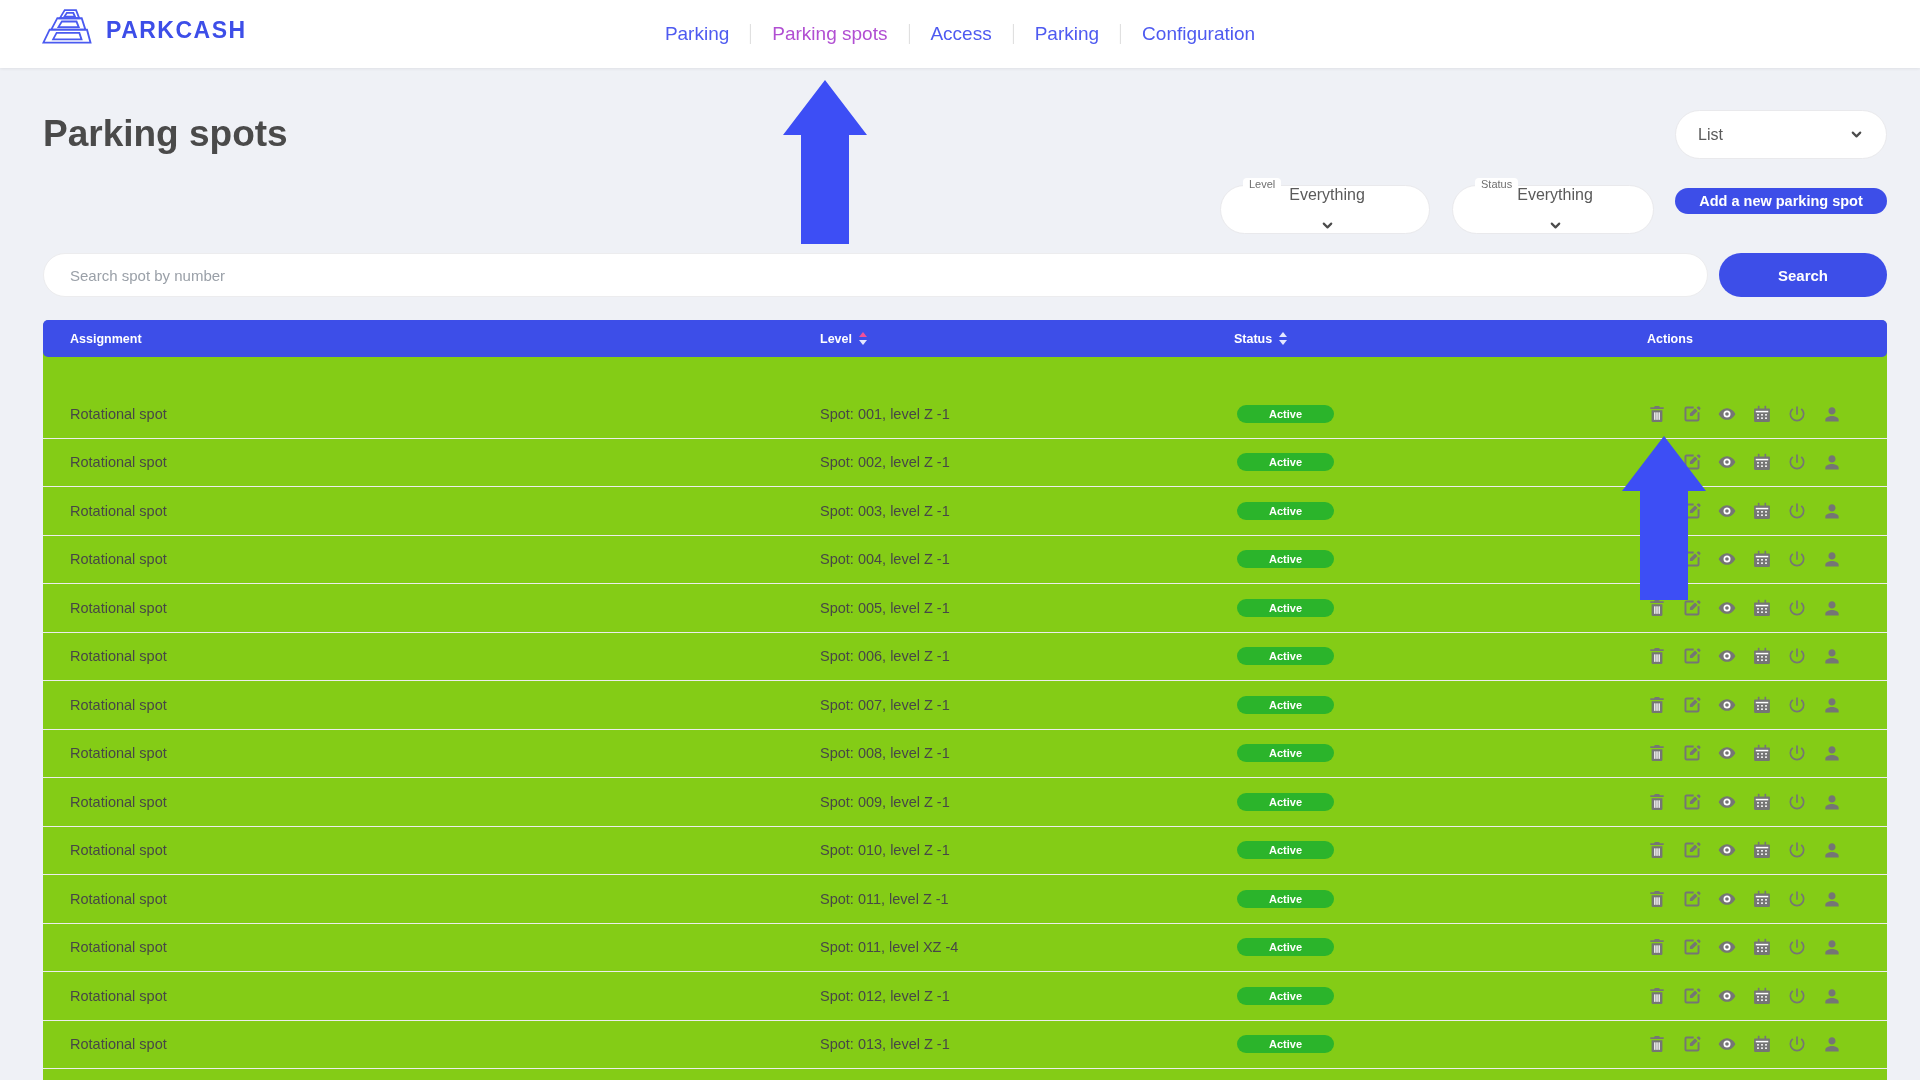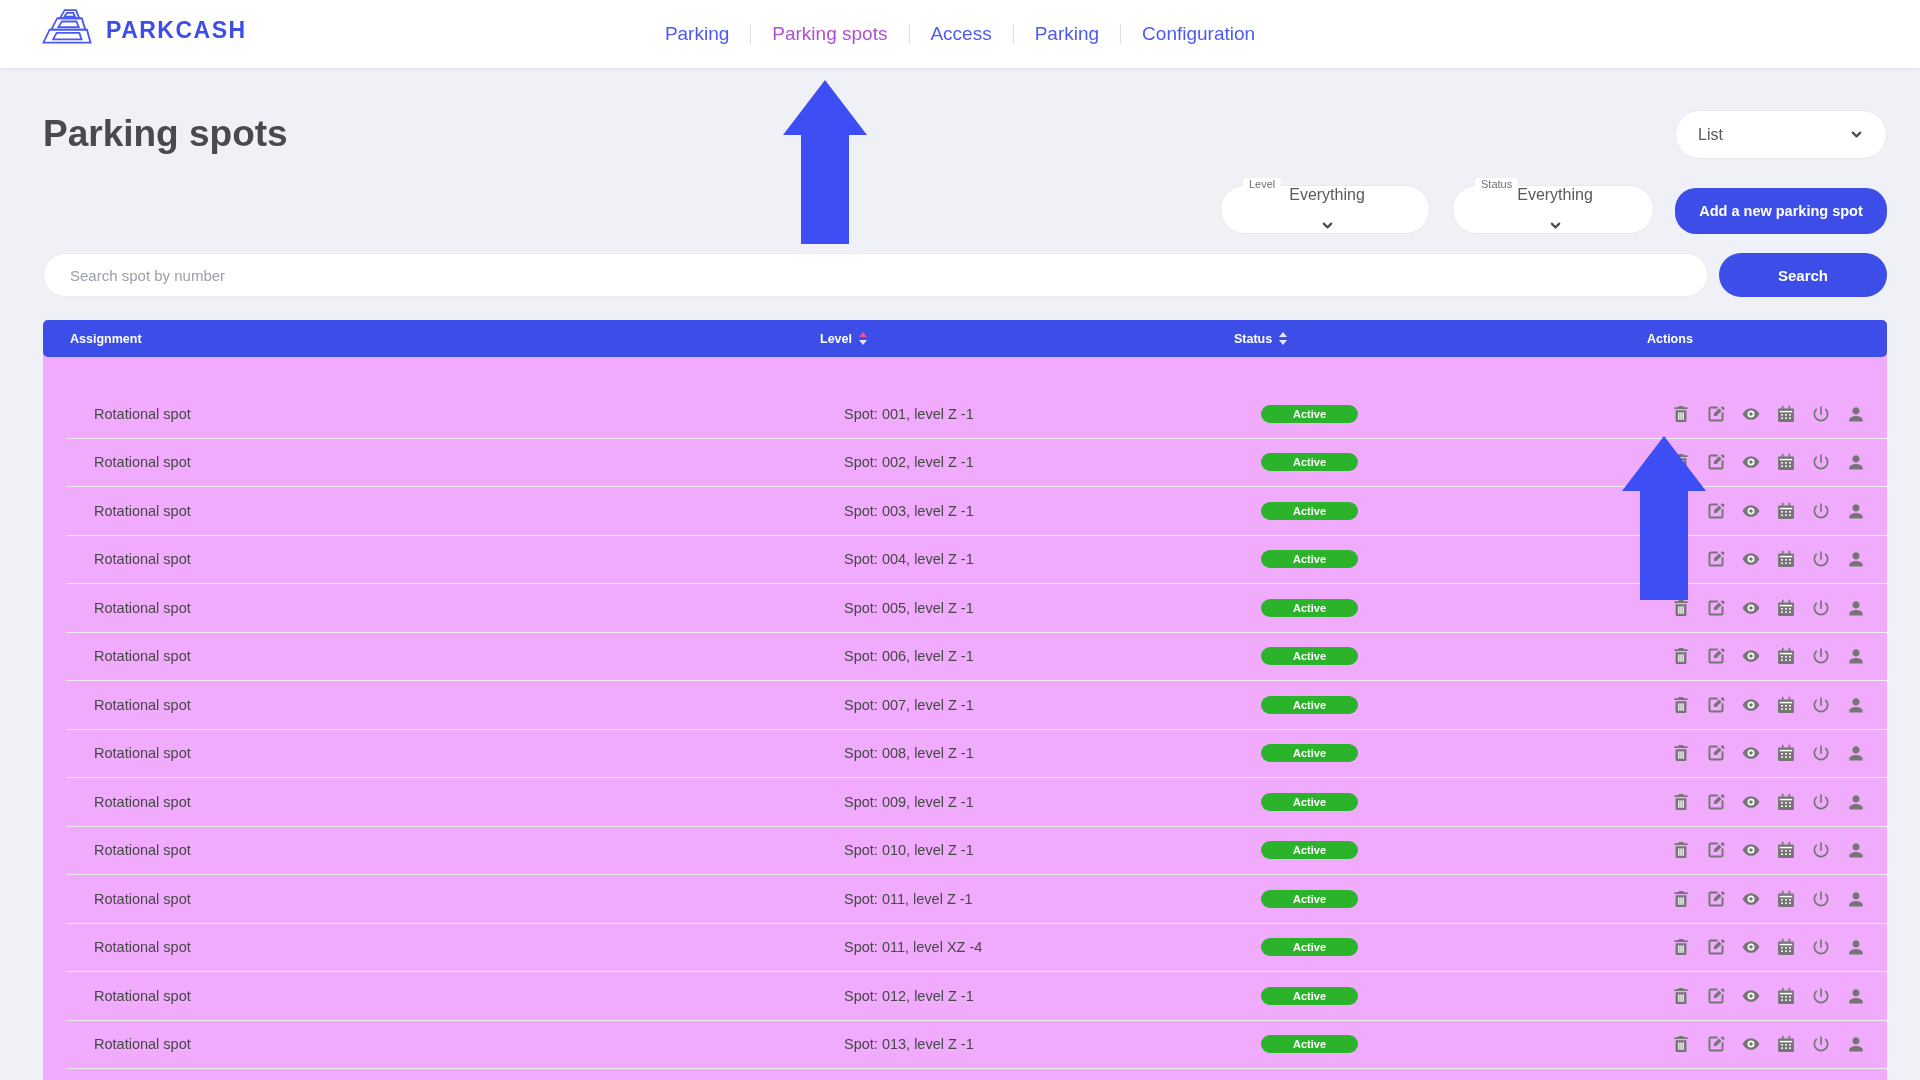--- a/index.html
+++ b/index.html
@@ -40,21 +40,21 @@
   .list-select { position:absolute; left:1675px; top:110px; width:212px; height:49px; padding:0 22px; }
   .outlined-select { position:absolute; top:185px; height:49px; padding:0 20px 0 24px;flex-direction:column; }
   .level-select { left:1220px; width:210px; }
   .status-select { left:1452px; width:202px; }
   .float-label {
     position:absolute; top:-8px; left:22px; font-size:11px; color:#6f6f6f;
     background:#fff; padding:0 6px; border-radius:4px;
   }
   .chev svg { display:block; }
   .add-btn {
-    position:absolute; left:1675px; top:188px; width:212px; height:46px; border-radius:21px;
+    position:absolute; left:1675px; top:188px; width:212px; height:26px; border-radius:21px;
     background:#3d4ee8; color:#fff; font-weight:bold; font-size:14.5px; border:none;
     display:flex; align-items:center; justify-content:center; cursor:pointer;
     font-family:"Liberation Sans", sans-serif;
   }
 
   
   .search-input {
     position:absolute; left:43px; top:253px; width:1665px; height:44px;
     border-radius:22px; border:1px solid #ececee; background:#fff; padding:0 26px;
     font-size:15px; color:#444; outline:none; font-family:"Liberation Sans", sans-serif;
@@ -63,33 +63,33 @@
   .search-btn {
     position:absolute; left:1719px; top:253px; width:168px; height:44px; border-radius:22px;
     background:#3d4ee8; color:#fff; font-weight:bold; font-size:15px; border:none;
     display:flex; align-items:center; justify-content:center; cursor:pointer;
     font-family:"Liberation Sans", sans-serif;
   }
 
   
   .table-wrap {
     position:absolute; left:43px; top:320px; width:1844px; height:760px;
-    background:#f0abfc; border-radius:6px 6px 0 0;
+    background:#84cc16; border-radius:6px 6px 0 0;
   }
   .grid-cols { display:grid; grid-template-columns:750px 414px 413px 1fr; align-items:center; }
   .thead {
     height:37px; background:#3d4ee8; border-radius:5px;
     color:#fff; font-size:12.5px; font-weight:bold;
   }
   .th { padding-left:27px; display:flex; align-items:center; gap:7px; }
   .sort { display:inline-flex; flex-direction:column; gap:3px; cursor:pointer; }
   .tri-up   { width:0; height:0; border-left:4px solid transparent; border-right:4px solid transparent; border-bottom:5px solid #e4e7ff; }
   .tri-down { width:0; height:0; border-left:4px solid transparent; border-right:4px solid transparent; border-top:5px solid #e4e7ff; }
   .tri-pink { border-bottom-color:#f0509a; }
-  .tbody { margin-top:33px;margin-left:24px; }
+  .tbody { margin-top:33px; }
   .row { height:48.5px; border-bottom:1px solid #ececec; font-size:14.5px; color:#474747; }
   .cell { padding-left:27px; }
   .badge {
     width:97px; height:18px; border-radius:10px; background:#2bb42b; color:#fff;
     font-size:11px; font-weight:bold; display:flex; align-items:center; justify-content:center;
     margin-left:3px;
   }
   .actions-cell { display:flex; gap:15px; padding-left:27px; }
   .aicon { width:20px; height:20px; cursor:pointer; }
   .aicon svg { width:20px; height:20px; fill:#757575; display:block; }

